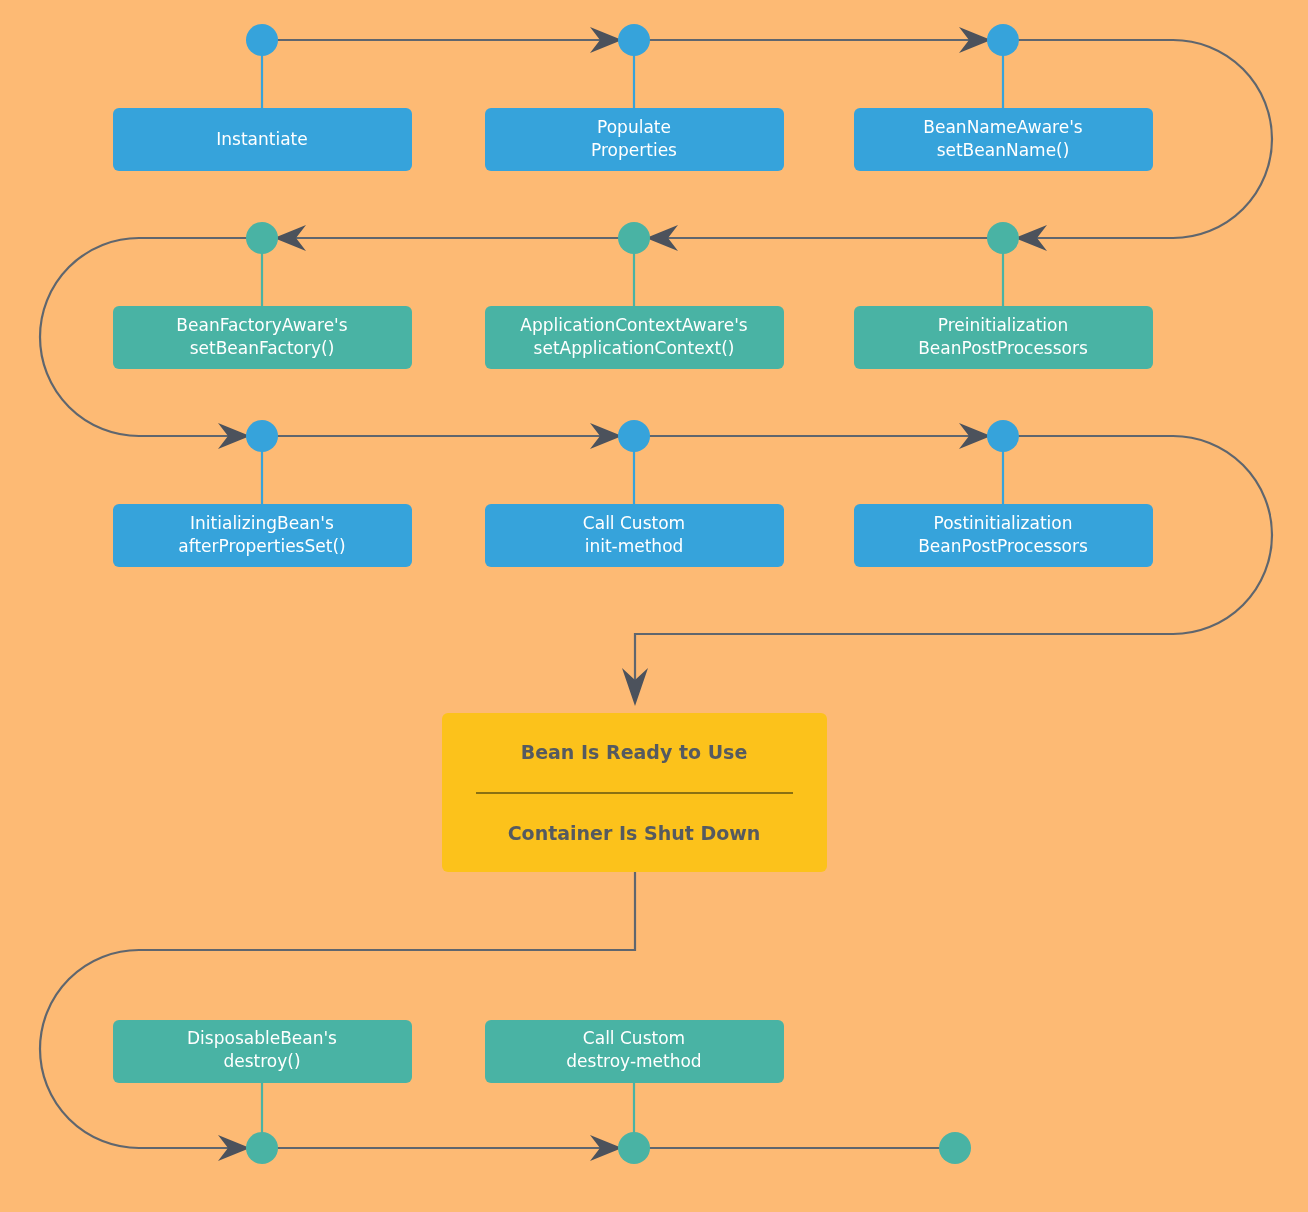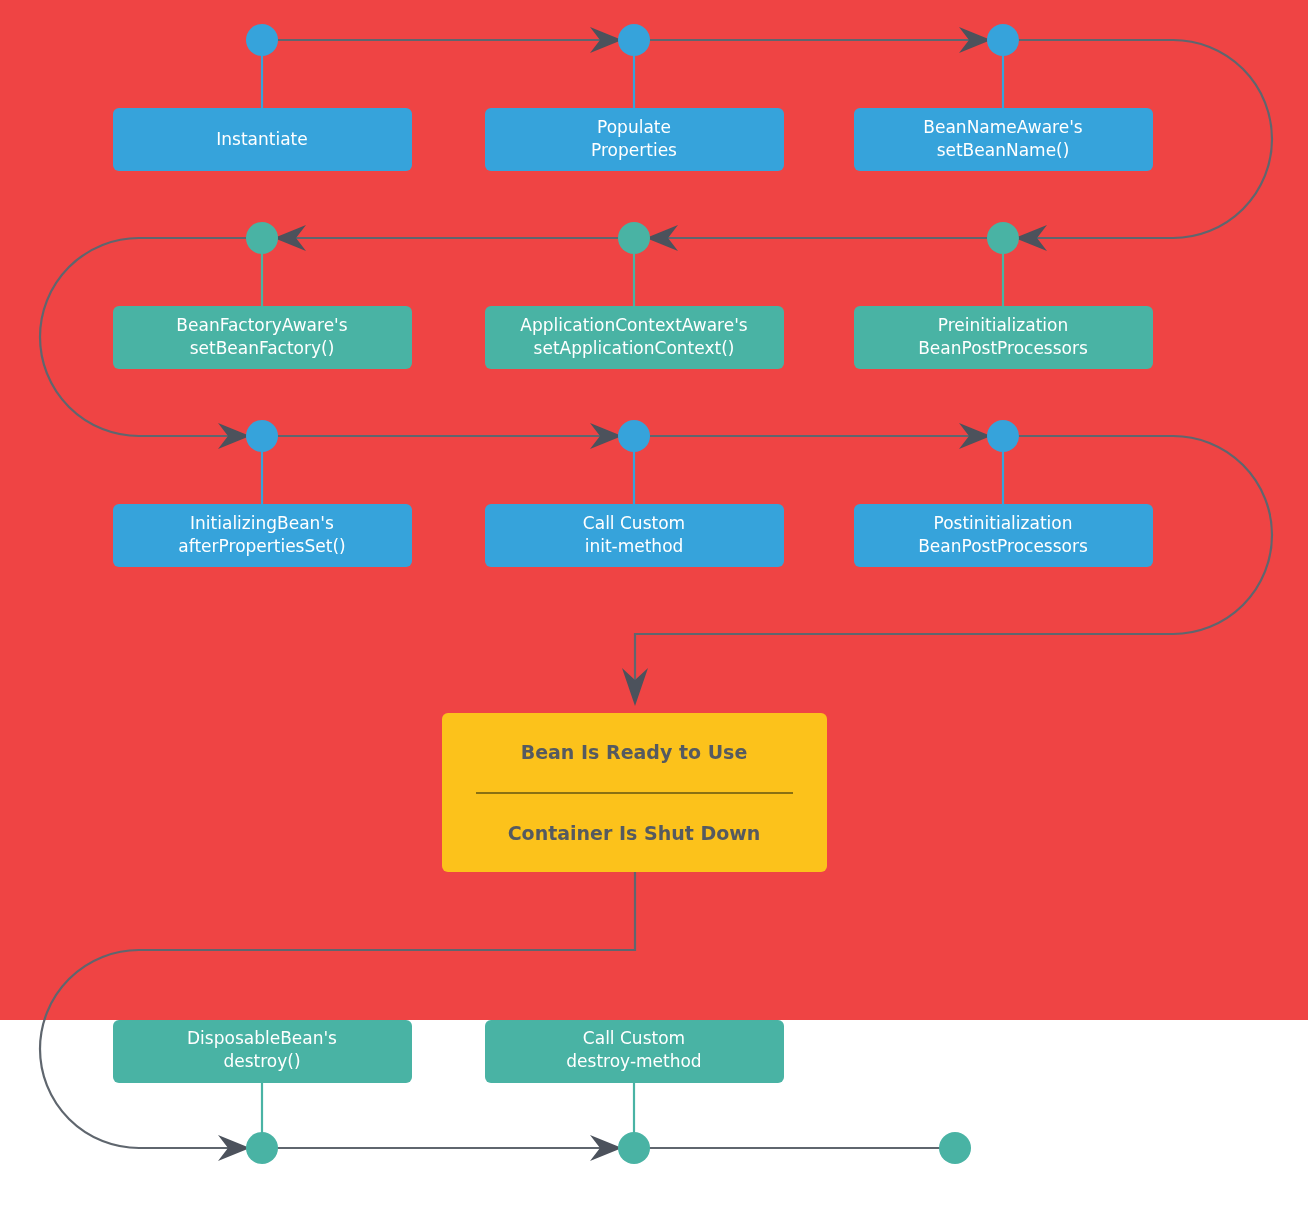--- a/index.html
+++ b/index.html
@@ -1,20 +1,20 @@
 <!DOCTYPE html>
 <html><head>
 <meta charset="utf-8">
 <style>
   html,body{margin:0;padding:0;background:#ffffff;}
   body{
     font-family:"DejaVu Sans","Liberation Sans",sans-serif;
     width:1308px;height:1212px;overflow:hidden;
   }
-  #diagram-root{position:relative;width:1308px;height:1020px;background:#ef4444;}
+  #diagram-root{position:relative;width:1308px;height:1212px;background:#fdba74;}
   svg#flow{display:block;width:1308px;height:1212px;}
   .node-box{rx:6;ry:6;}
   .box-label{
     font-family:"DejaVu Sans","Liberation Sans",sans-serif;
     font-size:17px;fill:#ffffff;text-anchor:middle;
     dominant-baseline:middle;
   }
   .ready-label{
     font-family:"DejaVu Sans","Liberation Sans",sans-serif;
     font-size:19px;font-weight:bold;fill:#555a60;text-anchor:middle;

